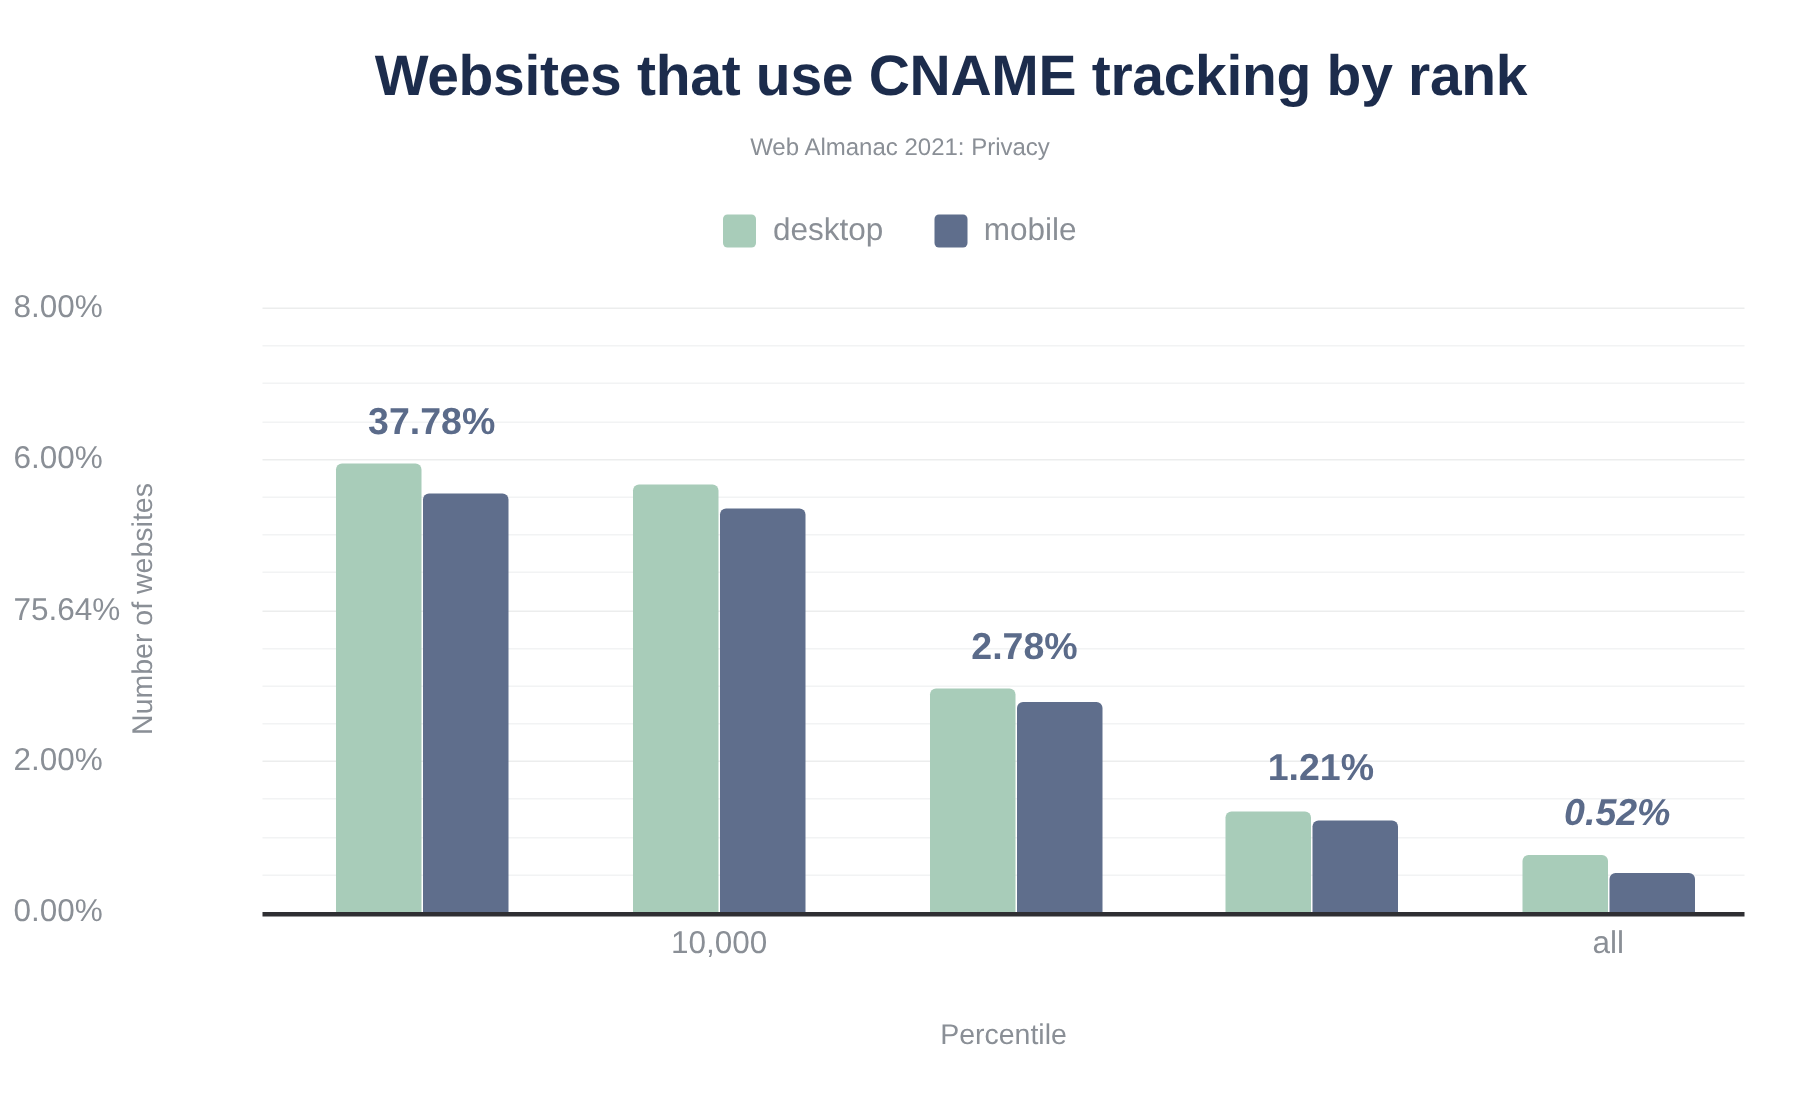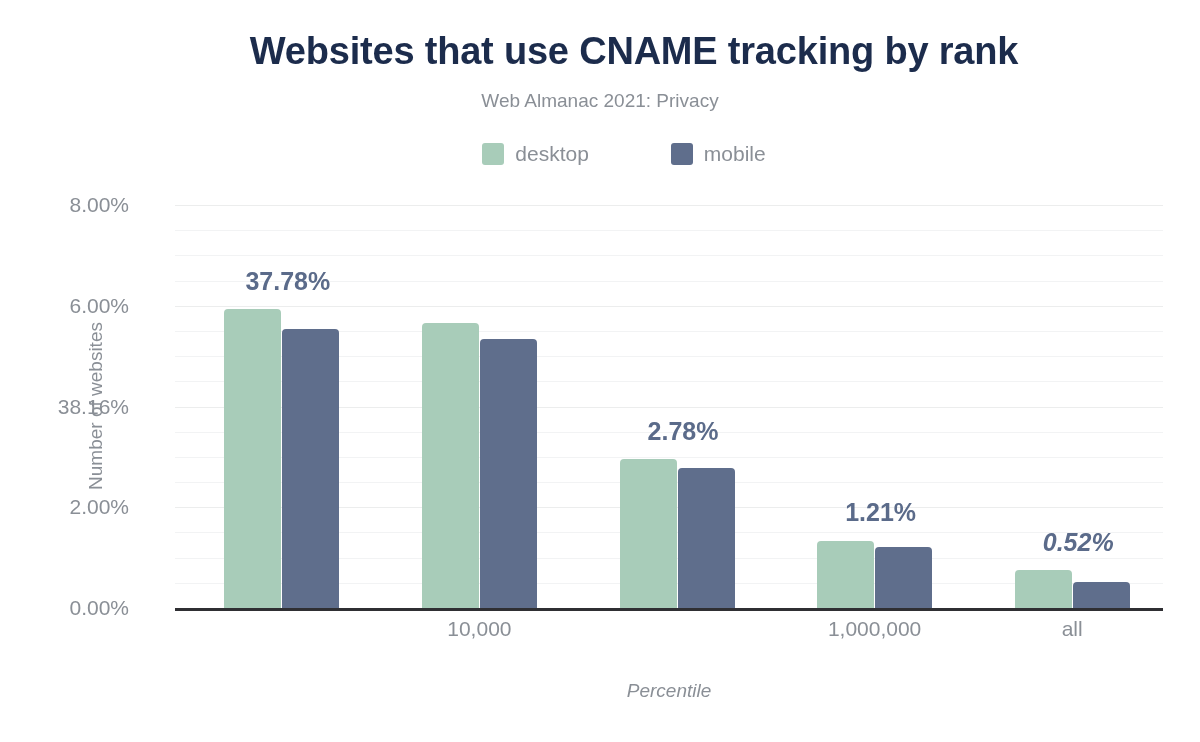--- a/index.html
+++ b/index.html
@@ -33,40 +33,39 @@
     color: #1c2c4c;
     letter-spacing: -0.2px;
     white-space: nowrap;
     padding-left: 34px;
   }
   .chart-subtitle {
     position: absolute;
     left: 0; top: 90px;
     width: 1200px;
     text-align: center;
-    font-size: 19px;
+    font-size: 16px;
     font-weight: normal;
     color: #8a8f96;
   }
 
   
   .legend {
     position: absolute;
     left: 0; top: 142px;
     width: 1200px;
     display: flex;
     justify-content: center;
     align-items: center;
     gap: 34px;
   }
   .legend-item {
     display: flex;
     align-items: center;
     gap: 11px;
-    margin-left: 48px;
   }
   .legend-swatch {
     width: 22px;
     height: 22px;
     border-radius: 3px;
     display: block;
   }
   .legend-label {
     font-size: 21px;
     color: #8a8f96;
@@ -97,21 +96,20 @@
     width: 988px;
     height: 3px;
     background: #2f2f33;
   }
 
   
   .ytick {
     position: absolute;
     right: 1034px;   
     width: 120px;
-    text-align: right;
     font-size: 21px;
     color: #8a8f96;
     transform: translateY(-50%);
     white-space: nowrap;
   }
   .ylabel {
     position: absolute;
     left: -79px;
     top: 201px;
     font-size: 19px;
@@ -155,21 +153,20 @@
     white-space: nowrap;
   }
   .xlabel {
     position: absolute;
     left: 0;
     top: 475px;
     width: 988px;
     text-align: center;
     font-size: 19px;
     color: #8a8f96;
-    font-style: italic;
   }
 </style>
 </head>
 <body>
 
 <div id="chart-root">
 
   <div class="chart-title">Websites that use CNAME tracking by rank</div>
 
   <div class="chart-subtitle">Web Almanac 2021: Privacy</div>
@@ -200,21 +197,21 @@
       <div class="gridline" style="top: 176.312px;"></div>
       <div class="gridline" style="top: 151.125px;"></div>
       <div class="gridline" style="top: 125.938px;"></div>
       <div class="gridline major" style="top: 100.75px;"></div>
       <div class="gridline" style="top: 75.5625px;"></div>
       <div class="gridline" style="top: 50.375px;"></div>
       <div class="gridline" style="top: 25.1875px;"></div>
       <div class="gridline major" style="top: 0px;"></div>
       <div class="ytick" style="top: 403px;">0.00%</div>
       <div class="ytick" style="top: 302.25px;">2.00%</div>
-      <div class="ytick" style="top: 201.5px;">38.16%</div>
+      <div class="ytick" style="top: 201.5px;">75.64%</div>
       <div class="ytick" style="top: 100.75px;">6.00%</div>
       <div class="ytick" style="top: 0px;">8.00%</div>
       <div class="group" style="left: 49.3px; width: 115px;">
         <div class="bar desktop" title="desktop: 5.93%" style="height: 298.724px; background: rgb(168, 204, 185);"></div>
         <div class="bar mobile" title="mobile: 5.53%" style="height: 278.574px; background: rgb(95, 110, 140);"></div>
       </div>
       <div class="bar-value-label" style="left: 22.8px; top: 62.2762px;">37.78%</div>
       <div class="group" style="left: 246.9px; width: 115px;">
         <div class="bar desktop" title="desktop: 5.65%" style="height: 284.619px; background: rgb(168, 204, 185);"></div>
         <div class="bar mobile" title="mobile: 5.35%" style="height: 269.506px; background: rgb(95, 110, 140);"></div>
@@ -223,21 +220,20 @@
       <div class="group" style="left: 444.5px; width: 115px;">
         <div class="bar desktop" title="desktop: 2.96%" style="height: 149.11px; background: rgb(168, 204, 185);"></div>
         <div class="bar mobile" title="mobile: 2.78%" style="height: 140.042px; background: rgb(95, 110, 140);"></div>
       </div>
       <div class="bar-value-label" style="left: 418px; top: 211.89px; text-align: center;">2.78%</div>
       <div class="group" style="left: 642.1px; width: 115px;">
         <div class="bar desktop" title="desktop: 1.34%" style="height: 67.5025px; background: rgb(168, 204, 185);"></div>
         <div class="bar mobile" title="mobile: 1.21%" style="height: 60.9537px; background: rgb(95, 110, 140);"></div>
       </div>
       <div class="bar-value-label" style="left: 615.6px; top: 293.498px;">1.21%</div>
-      <div class="xtick" style="left: 589.6px;">1,000,000</div>
       <div class="group" style="left: 839.7px; width: 115px;">
         <div class="bar desktop" title="desktop: 0.75%" style="height: 37.7812px; background: rgb(168, 204, 185);"></div>
         <div class="bar mobile" title="mobile: 0.52%" style="height: 26.195px; background: rgb(95, 110, 140);"></div>
       </div>
       <div class="bar-value-label" style="left: 813.2px; top: 323.219px; font-style: italic;">0.52%</div>
       <div class="xtick" style="left: 787.2px;">all</div>
     </div>
 
 </div>
 

